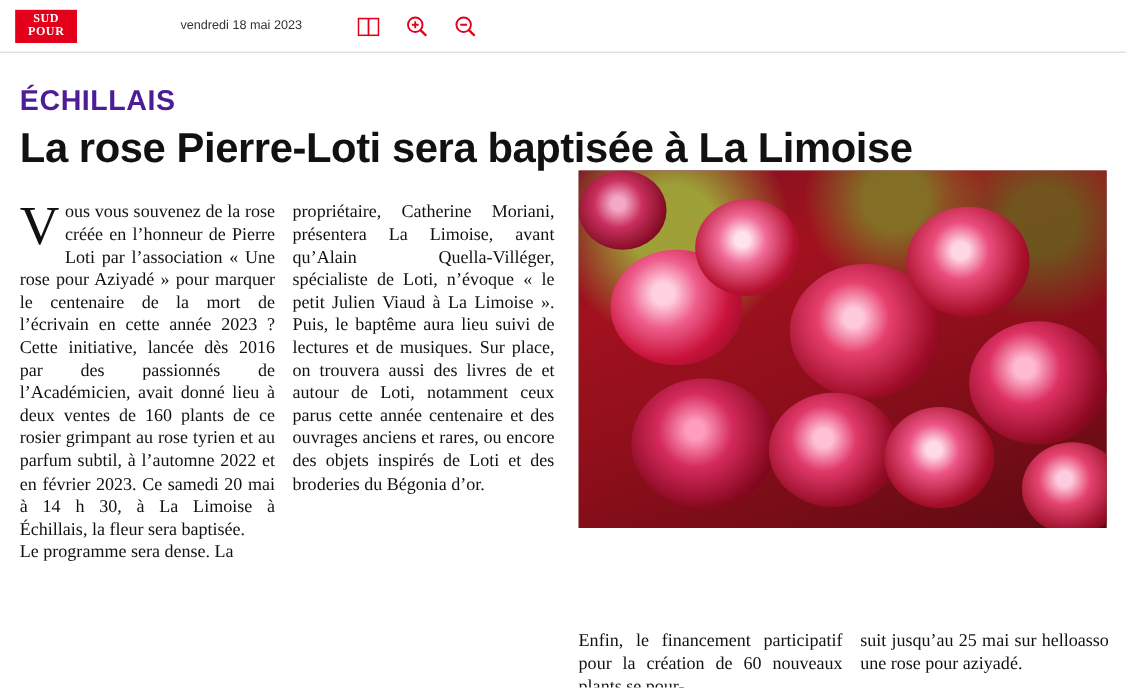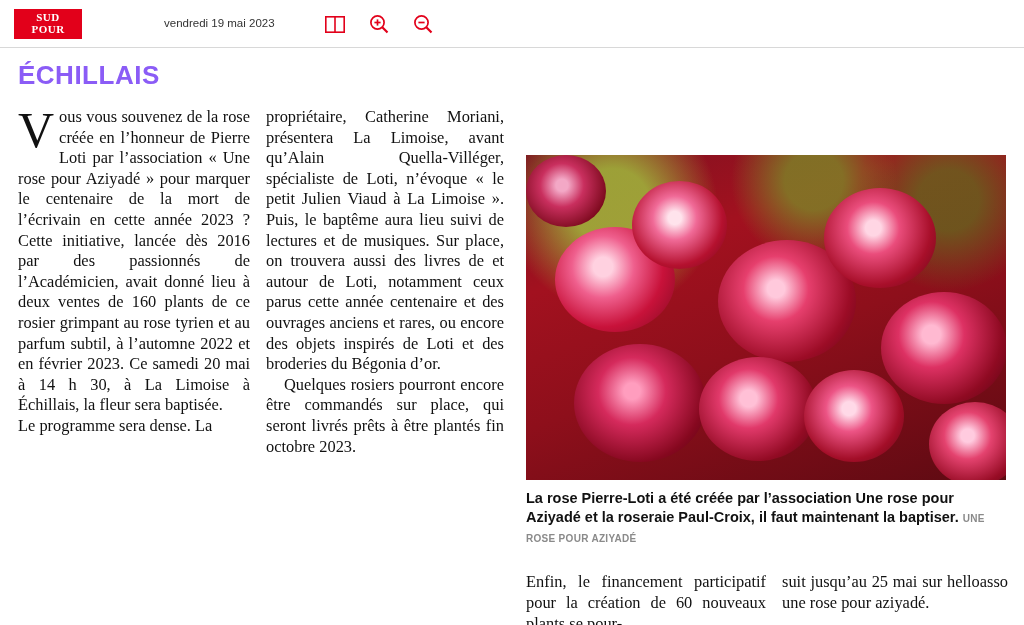--- a/index.html
+++ b/index.html
@@ -18,21 +18,21 @@
     height: 48px;
     width: 100%;
     background: #ffffff;
     border-bottom: 1px solid #d8d8d8;
     display: flex;
     align-items: center;
     position: relative;
   }
   .logo {
     margin-left: 14px;
-    width: 68px;
+    width: 56px;
     height: 30px;
     background: #e2001a;
     color: #ffffff;
     font-family: "Liberation Serif", serif;
     font-weight: bold;
     font-size: 11px;
     line-height: 11.5px;
     letter-spacing: 0.5px;
     display: flex;
     flex-direction: column;
@@ -70,22 +70,22 @@
     color: #e2001a;
   }
   .tool-btn svg { display: block; }
 
   
   .page {
     position: relative;
     padding: 0 18px;
   }
   .kicker {
-    margin-top: 12px;
-    color: #8b5cf6;
+    margin-top: 28px;
+    color: #4c1d95;
     font-family: "Liberation Sans", sans-serif;
     font-weight: bold;
     font-size: 26px;
     letter-spacing: 0.5px;
   }
   .headline {
     margin-top: 6px;
     font-family: "Liberation Sans", sans-serif;
     font-weight: bold;
     font-size: 38px;
@@ -202,21 +202,21 @@
 </style>
 </head>
 <body>
 
 <div class="toolbar">
   <div class="logo">
     <span class="l1">SUD</span>
     <span class="l2">POUR</span>
   </div>
 
-  <div class="date-label">vendredi 19 mai 2023</div>
+  <div class="date-label">vendredi 18 mai 2023</div>
 
   <div class="tool-btns">
     <button class="tool-btn" title="Double page">
       <span>
         <svg width="20" height="17" viewBox="0 0 20 17">
           <rect x="0.8" y="0.8" width="18.4" height="15.4" fill="none" stroke="#e2001a" stroke-width="1.6"></rect>
           <line x1="10" y1="1" x2="10" y2="16" stroke="#e2001a" stroke-width="1.6"></line>
         </svg>
       </span>
     </button>
@@ -240,57 +240,53 @@
           <line x1="5.4" y1="8.5" x2="11.6" y2="8.5" stroke="#e2001a" stroke-width="1.7"></line>
         </svg>
       </span>
     </button>
   </div>
 </div>
 
 <div class="page">
 
   <div class="kicker">ÉCHILLAIS</div>
+  <h1 class="headline">La rose Pierre-Loti sera baptisée à La Limoise</h1>
 
   <div class="body-area">
 
     <div class="col" id="col1">
       <p>
         <span class="dropcap">V</span><span>ous vous souvenez de la rose créée en l’honneur de Pierre Loti par l’association « Une rose pour Aziyadé » pour marquer le centenaire de la mort de l’écrivain en cette année 2023 ? Cette initiative, lancée dès 2016 par des passionnés de l’Académicien, avait donné lieu à deux ventes de 160 plants de ce rosier grimpant au rose tyrien et au parfum subtil, à l’automne 2022 et en février 2023. Ce samedi 20 mai à 14 h 30, à La Limoise à Échillais, la fleur sera baptisée.</span>
       </p>
       <p style="text-indent:0">Le programme sera dense. La</p>
     </div>
 
     <div class="col" id="col2">
       <p style="text-indent:0">propriétaire, Catherine Moriani, présentera La Limoise, avant qu’Alain Quella-Villéger, spécialiste de Loti, n’évoque « le petit Julien Viaud à La Limoise ». Puis, le baptême aura lieu suivi de lectures et de musiques. Sur place, on trouvera aussi des livres de et autour de Loti, notamment ceux parus cette année centenaire et des ouvrages anciens et rares, ou encore des objets inspirés de Loti et des broderies du Bégonia d’or.</p>
-      <p>Quelques rosiers pourront encore être commandés sur place, qui seront livrés prêts à être plantés fin octobre 2023.</p>
     </div>
 
   </div>
 </div>
 
 <div class="photo-block">
   <div class="photo" role="img">
     <div class="bg"></div>
 
     <div class="rose" style="left:6%;top:22%;width:120px;height:105px;background:radial-gradient(circle at 40% 38%, #ffd1e0 0 10%, #ef5f8d 32%, #c8123a 62%, #7c0a20 100%);"></div>
     <div class="rose" style="left:22%;top:8%;width:95px;height:88px;background:radial-gradient(circle at 45% 42%, #ffe3ec 0 9%, #f06a97 30%, #b5112f 65%, #6d0818 100%);"></div>
     <div class="rose" style="left:40%;top:26%;width:138px;height:122px;background:radial-gradient(circle at 42% 40%, #ffc9dc 0 8%, #e63f6d 30%, #9c0c26 68%, #5c0614 100%);"></div>
     <div class="rose" style="left:62%;top:10%;width:112px;height:100px;background:radial-gradient(circle at 44% 40%, #ffd6e4 0 9%, #ea4d7c 30%, #a80f2a 66%, #600715 100%);"></div>
     <div class="rose" style="left:74%;top:42%;width:126px;height:112px;background:radial-gradient(circle at 40% 38%, #ffb9d1 0 9%, #dd3163 32%, #8f0a22 68%, #520512 100%);"></div>
     <div class="rose" style="left:10%;top:58%;width:132px;height:118px;background:radial-gradient(circle at 44% 40%, #ff9dbe 0 8%, #d52a5c 33%, #86081f 70%, #4c0410 100%);"></div>
     <div class="rose" style="left:36%;top:62%;width:118px;height:104px;background:radial-gradient(circle at 42% 40%, #ffc0d6 0 9%, #e1396a 32%, #930b24 68%, #560613 100%);"></div>
     <div class="rose" style="left:58%;top:66%;width:100px;height:92px;background:radial-gradient(circle at 45% 42%, #ffd9e7 0 9%, #ec5485 30%, #a30e28 66%, #5b0613 100%);"></div>
     <div class="rose" style="left:84%;top:76%;width:92px;height:84px;background:radial-gradient(circle at 42% 40%, #ffcbdf 0 9%, #e4436f 32%, #970c25 68%, #560613 100%);"></div>
     <div class="rose" style="left:0%;top:0%;width:80px;height:72px;background:radial-gradient(circle at 45% 42%, #f3a8c6 0 10%, #c92f5e 36%, #7d0a1e 74%, #47040f 100%);"></div>
   </div>
-  <div class="cap">
-    <span>La rose Pierre-Loti a été créée par l’association Une rose pour Aziyadé et la roseraie Paul-Croix, il faut maintenant la baptiser.</span>
-    <span class="credit">UNE ROSE POUR AZIYADÉ</span>
-  </div>
 </div>
 
 <div class="col-br" id="col3">
   <p>Enfin, le financement participatif pour la création de 60 nouveaux plants se pour-</p>
 </div>
 
 <div class="col-br" id="col4">
   <p>suit jusqu’au 25 mai sur helloasso une rose pour aziyadé.</p>
 
 </div>

